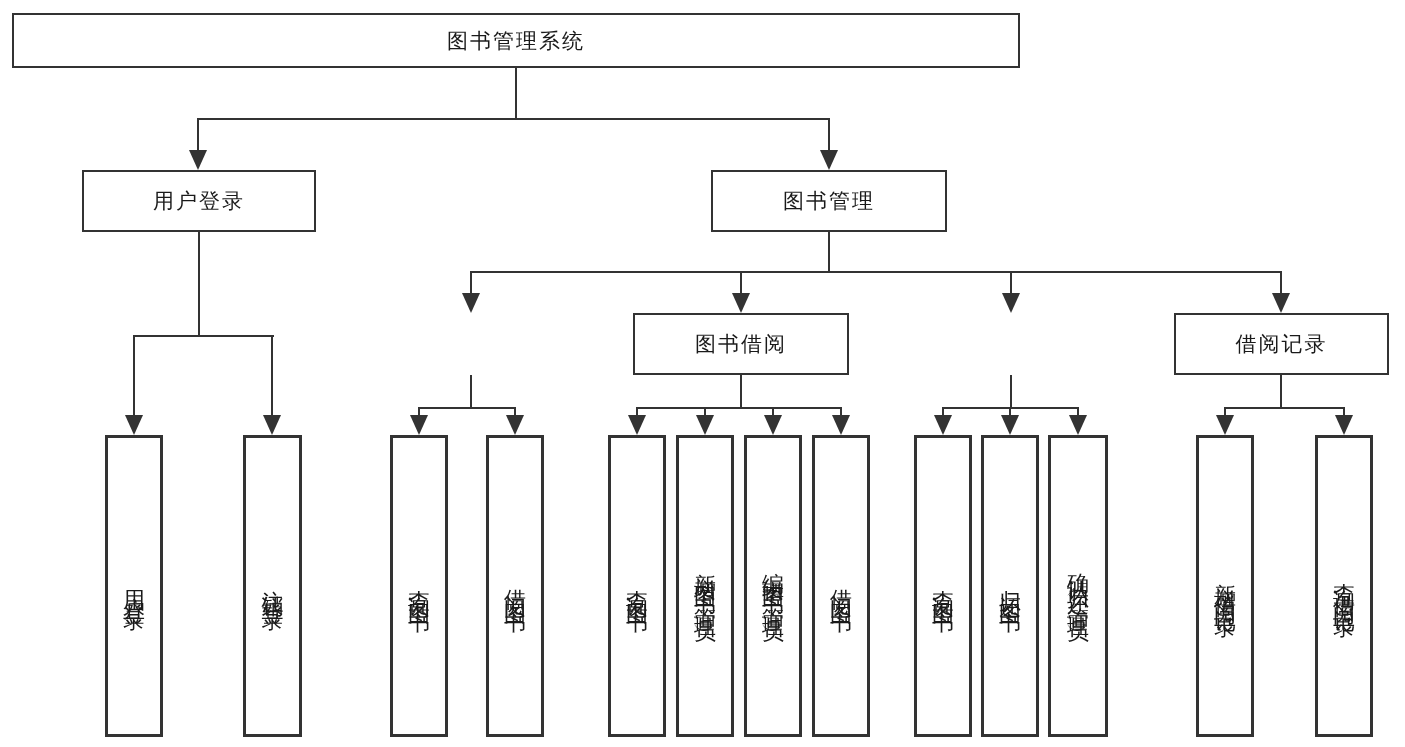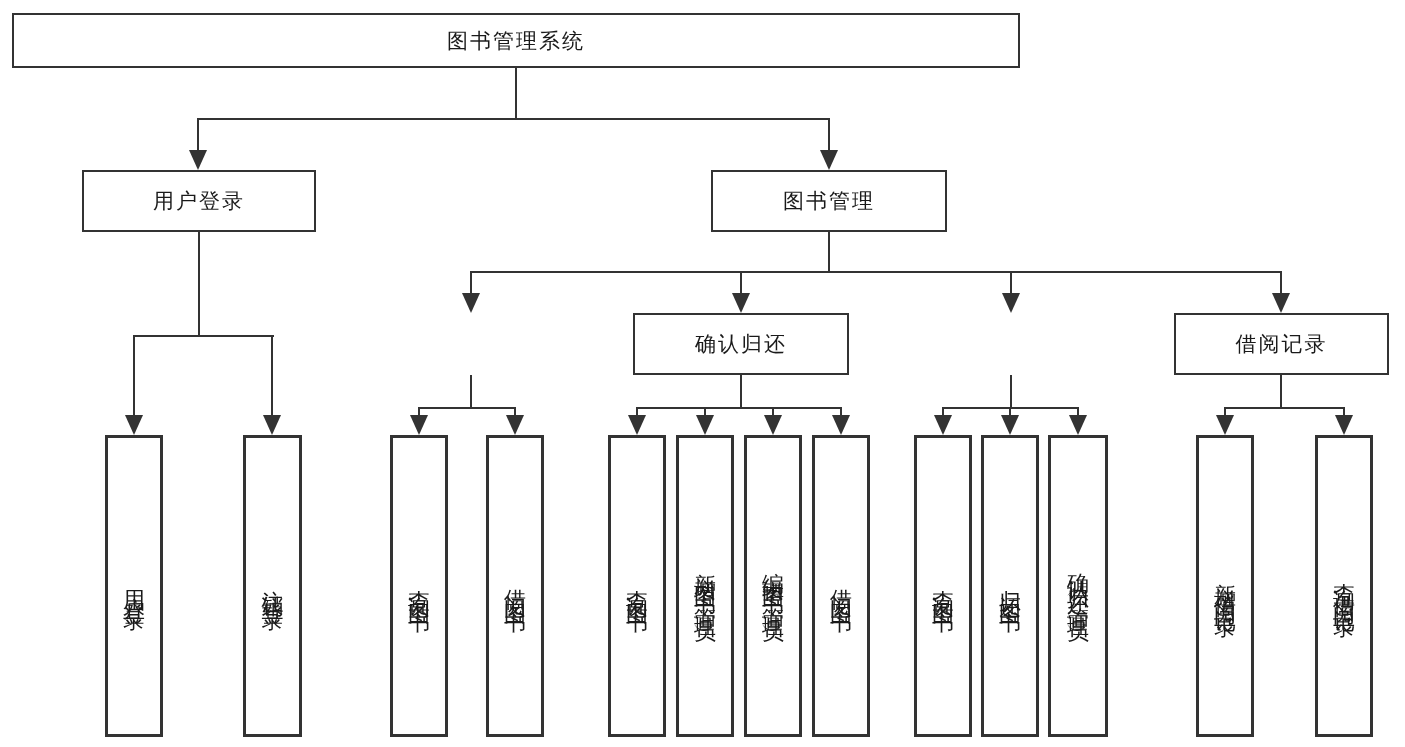--- a/index.html
+++ b/index.html
@@ -55,21 +55,21 @@
   <div class="h" style="left:470px;top:271px;width:812px;"></div>
   <div class="v" style="left:470px;top:271px;height:22px;"></div>
   <div class="a" style="left:462px;top:293px;"></div>
   <div class="v" style="left:740px;top:271px;height:22px;"></div>
   <div class="a" style="left:732px;top:293px;"></div>
   <div class="v" style="left:1010px;top:271px;height:22px;"></div>
   <div class="a" style="left:1002px;top:293px;"></div>
   <div class="v" style="left:1280px;top:271px;height:22px;"></div>
   <div class="a" style="left:1272px;top:293px;"></div>
 
-  <div class="box" style="left:633px;top:313px;width:216px;height:62px;">确认归还</div>
+  <div class="box" style="left:633px;top:313px;width:216px;height:62px;">图书借阅</div>
   <div class="box" style="left:1174px;top:313px;width:215px;height:62px;">借阅记录</div>
 
   <div class="v" style="left:470px;top:375px;height:32px;"></div>
   <div class="h" style="left:418px;top:407px;width:98px;"></div>
   <div class="v" style="left:418px;top:407px;height:8px;"></div>
   <div class="a" style="left:410px;top:415px;"></div>
   <div class="v" style="left:514px;top:407px;height:8px;"></div>
   <div class="a" style="left:506px;top:415px;"></div>
 
   <div class="v" style="left:740px;top:375px;height:32px;"></div>

